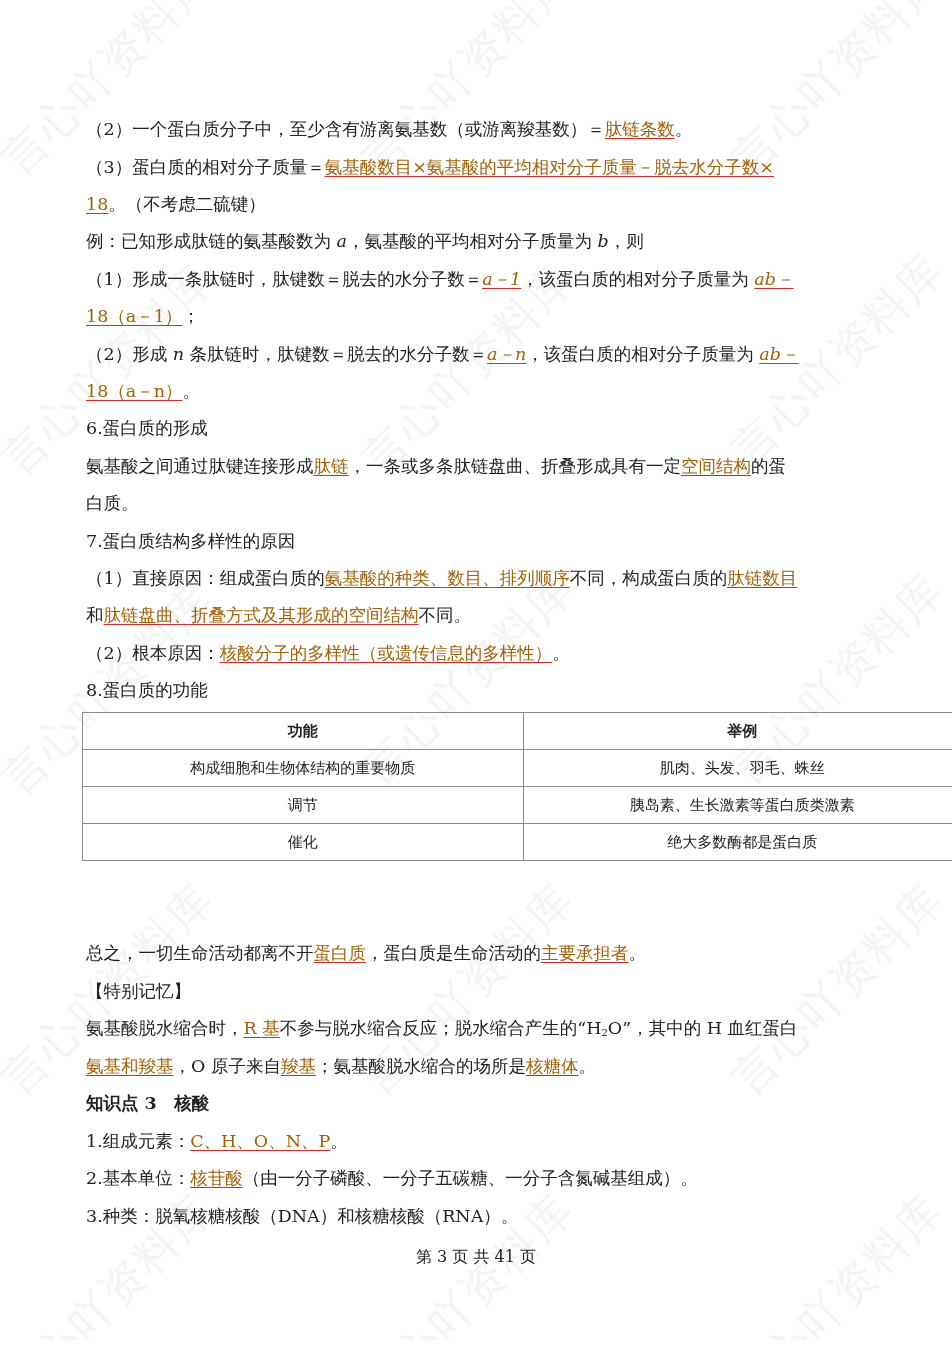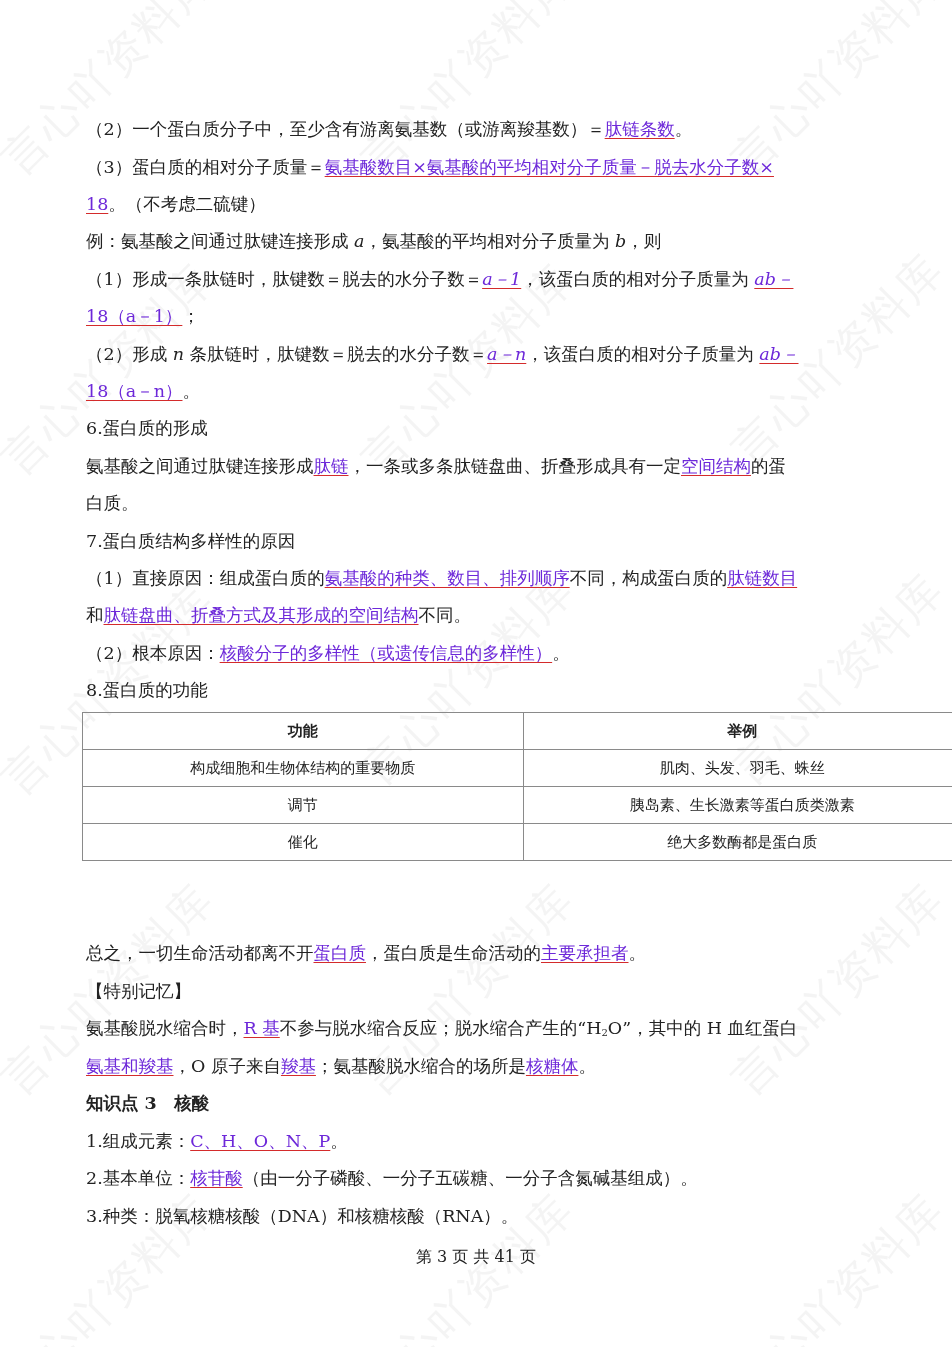--- a/index.html
+++ b/index.html
@@ -10,21 +10,21 @@
   .wm-layer { position: absolute; inset: 0; pointer-events: none; z-index: 0; }
   .wm {
     position: absolute; font-family: "DejaVu Sans", sans-serif; font-size: 44px;
     color: rgba(170,170,170,0.13); transform: rotate(-45deg); transform-origin: center;
     white-space: nowrap; letter-spacing: 2px;
   }
   .page { position: absolute; left: 86px; top: 0; width: 782px; z-index: 1; }
   .line {
     position: absolute; left: 0; font-size: 17.5px; line-height: 24px; white-space: nowrap;
   }
-  .ans { color: #6d28d9; text-decoration: underline; text-decoration-color: #d42b2b; text-underline-offset: 3px; }
+  .ans { color: #a16207; text-decoration: underline; text-decoration-color: #d42b2b; text-underline-offset: 3px; }
   .it { font-style: italic; }
   .bold { font-weight: bold; }
   sub { font-size: 10px; vertical-align: -2px; }
   table.func {
     position: absolute; left: -4px; top: 712px; width: 880px; border-collapse: collapse;
     font-size: 15px;
   }
   table.func td, table.func th {
     border: 1.5px solid #8a8a8a; height: 36px; text-align: center; padding: 0; font-weight: normal;
   }
@@ -64,21 +64,21 @@
   </div>
 
   <div class="line" style="top:155px">
     <span>（3）蛋白质的相对分子质量＝</span><span class="ans">氨基酸数目×氨基酸的平均相对分子质量－脱去水分子数×</span>
   </div>
   <div class="line" style="top:192px">
     <span class="ans">18</span><span>。（不考虑二硫键）</span>
   </div>
 
   <div class="line" style="top:229px">
-    <span>例：氨基酸之间通过肽键连接形成 </span><span class="it">a</span><span>，氨基酸的平均相对分子质量为 </span><span class="it">b</span><span>，则</span>
+    <span>例：已知形成肽链的氨基酸数为 </span><span class="it">a</span><span>，氨基酸的平均相对分子质量为 </span><span class="it">b</span><span>，则</span>
   </div>
 
   <div class="line" style="top:267px">
     <span>（1）形成一条肽链时，肽键数＝脱去的水分子数＝</span><span class="ans it">a－1</span><span>，该蛋白质的相对分子质量为 </span><span class="ans it">ab－</span>
   </div>
   <div class="line" style="top:304px">
     <span class="ans">18（a－1）</span><span>；</span>
   </div>
 
   <div class="line" style="top:342px">

